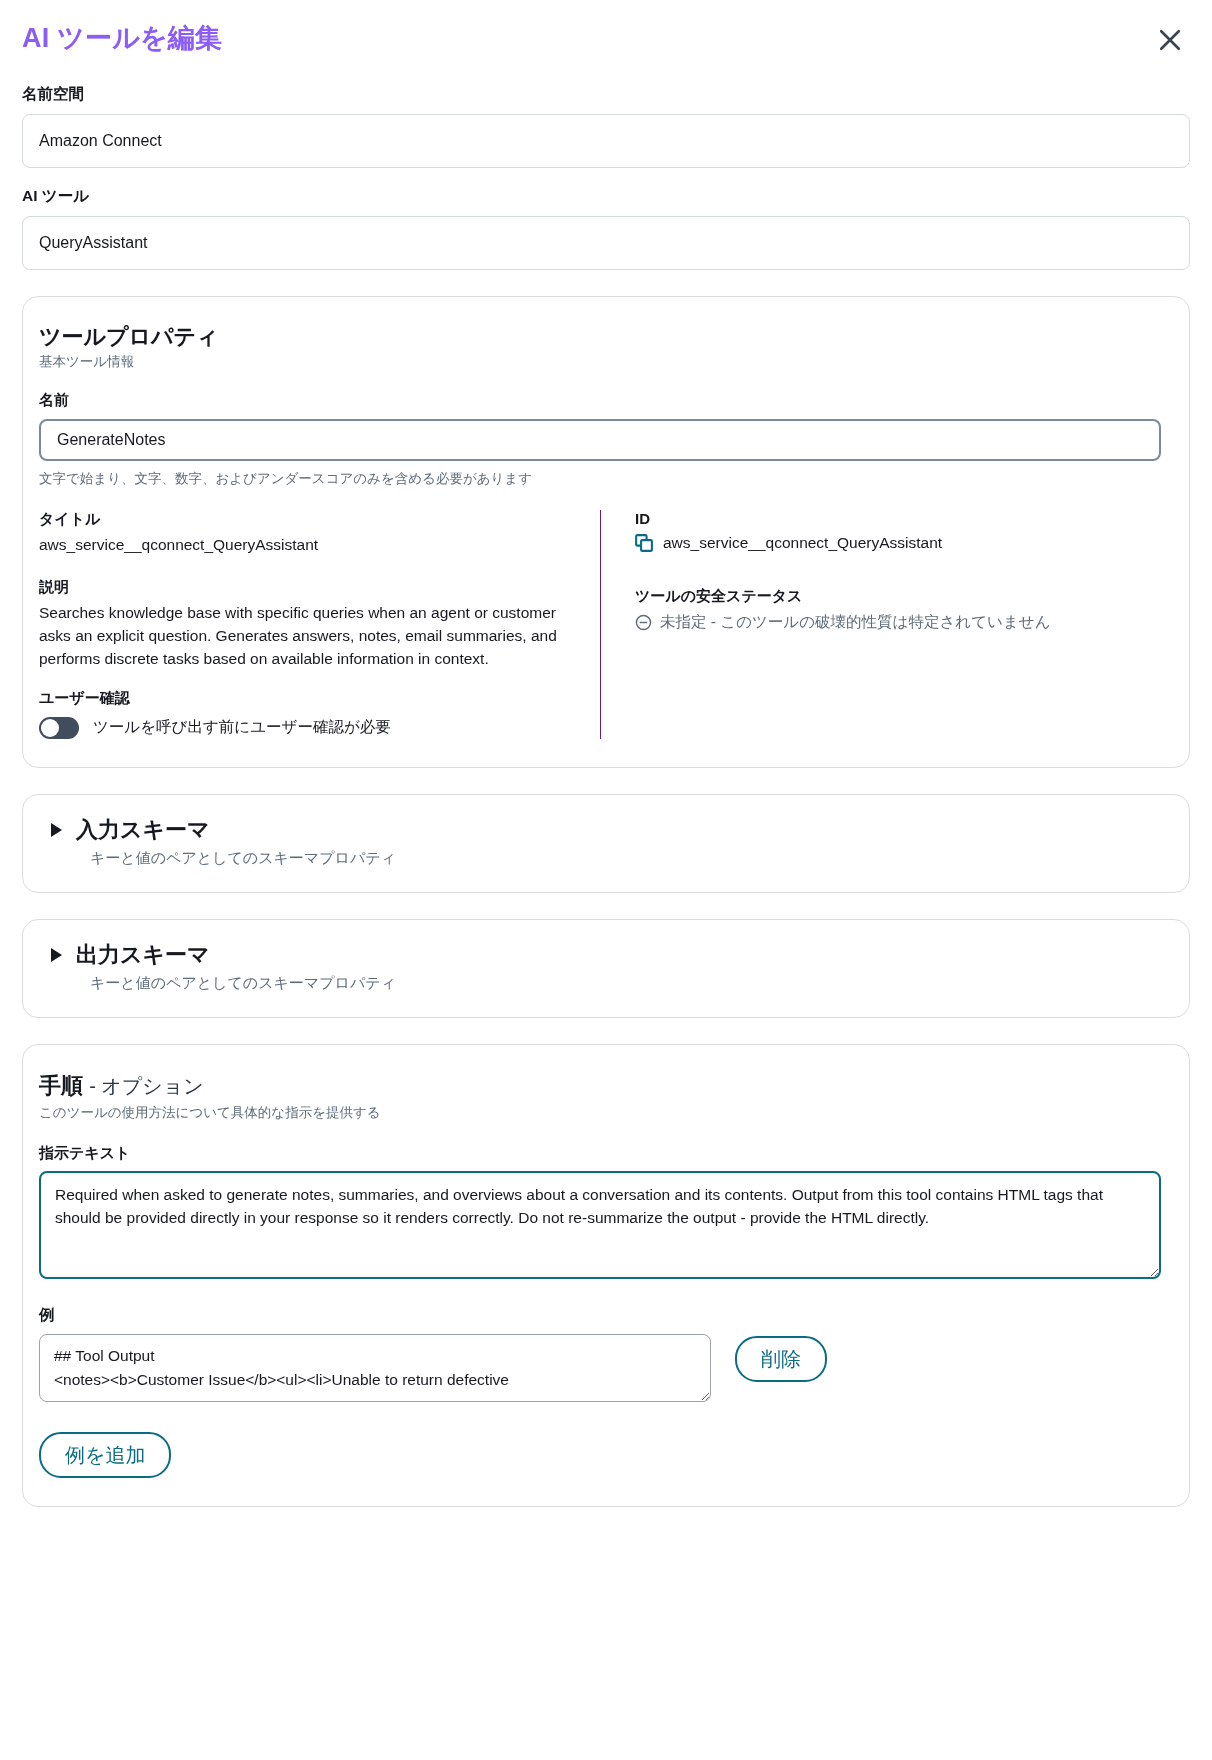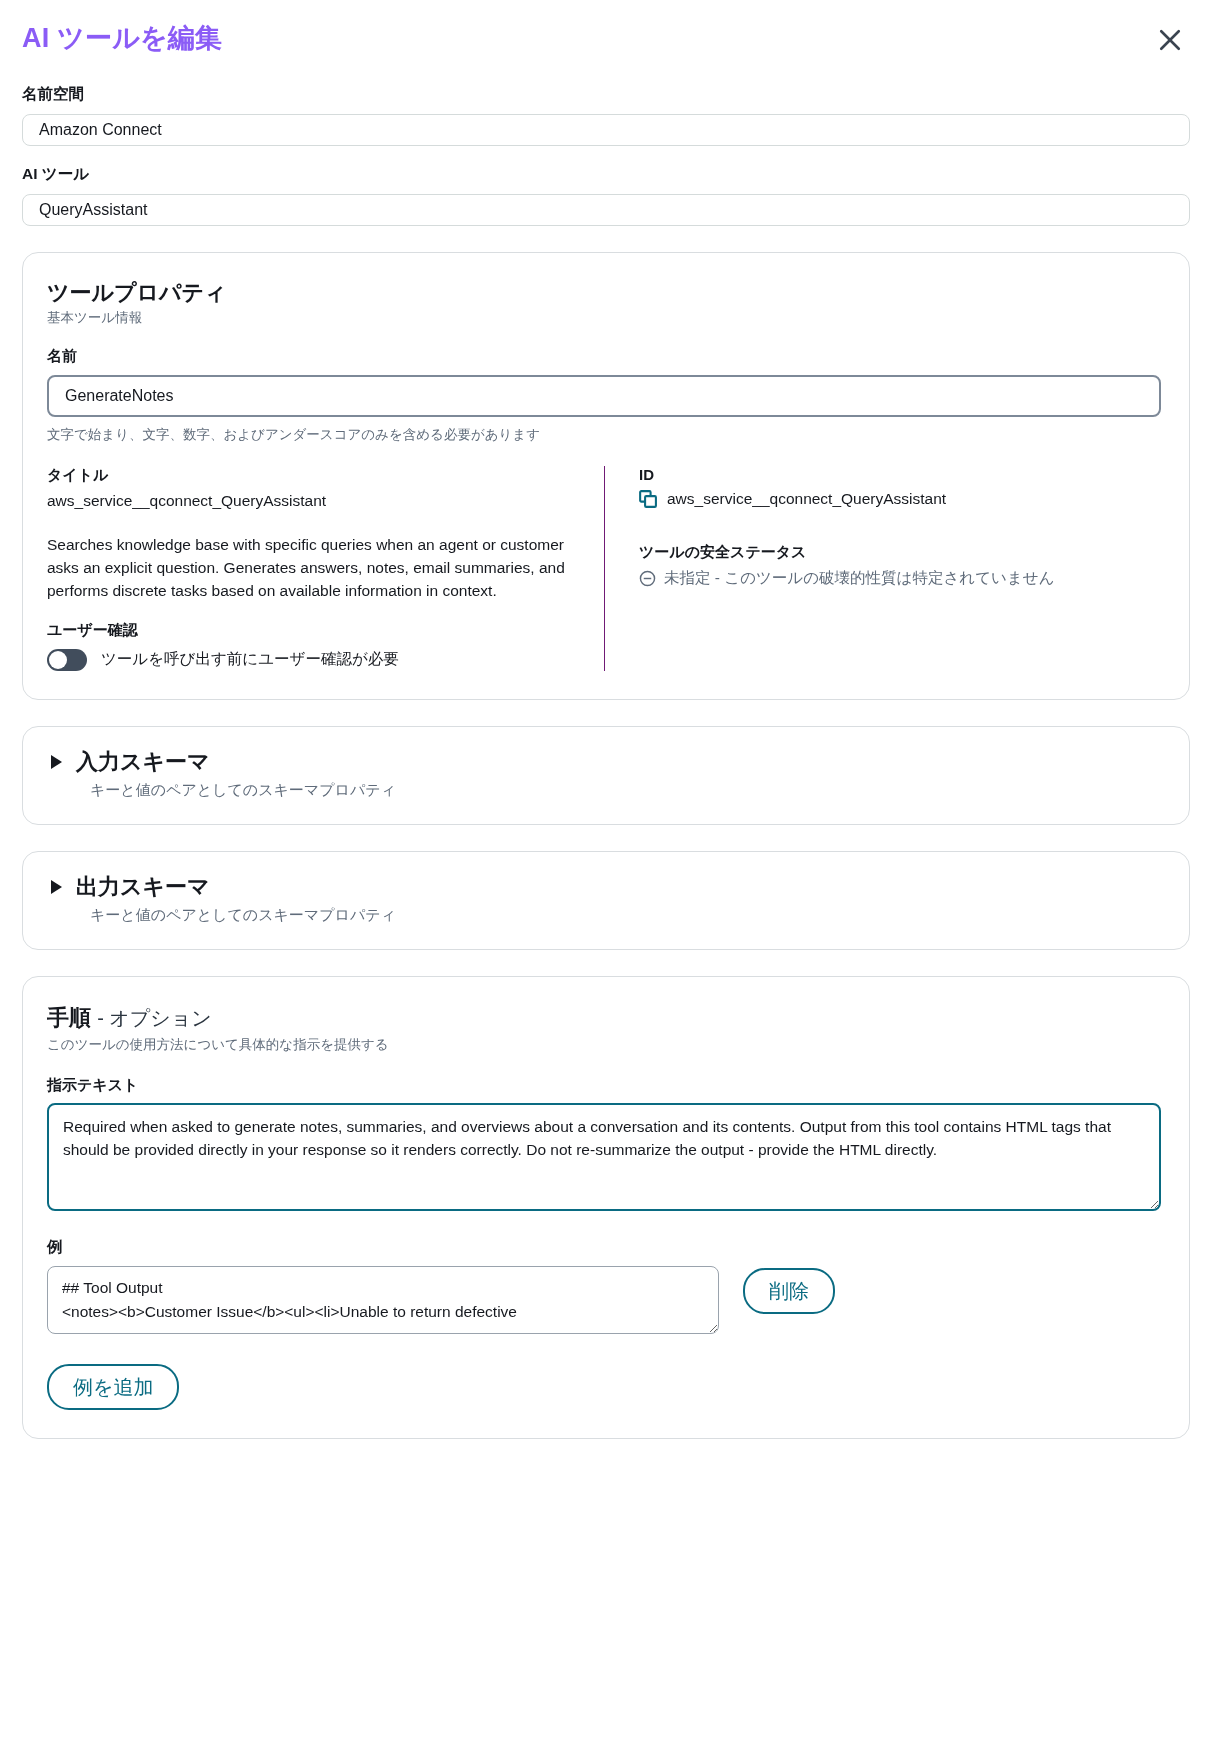--- a/index.html
+++ b/index.html
@@ -50,38 +50,38 @@
   .field-block { margin-top: 18px; }
   .field-label {
     font-size: 15.5px;
     font-weight: bold;
     color: #16191f;
     margin-bottom: 9px;
     display: block;
   }
   .text-input {
     width: 100%;
-    height: 32px;
+    height: 54px;
     border: 1px solid #d5dbdb;
     border-radius: 8px;
     background: #ffffff;
     font-size: 16px;
     color: #16191f;
     padding: 0 16px;
     font-family: inherit;
     outline: none;
   }
 
   
   .card {
     border: 1px solid #d9dde0;
     border-radius: 16px;
     background: #ffffff;
     margin-top: 26px;
-    padding: 26px 28px 28px 24px;
+    padding: 26px 28px 28px 16px;
   }
   .card-title {
     font-size: 22px;
     font-weight: bold;
     color: #16191f;
     margin: 0 0 2px 0;
     line-height: 1.25;
   }
   .card-subtitle {
     font-size: 13.5px;
@@ -336,20 +336,21 @@
 
     <label class="sub-label">名前</label>
     <input class="name-input" type="text" value="GenerateNotes" style="">
     <p class="hint">文字で始まり、文字、数字、およびアンダースコアのみを含める必要があります</p>
 
     <div class="meta-grid">
       <div class="meta-col left">
         <p class="meta-label">タイトル</p>
         <p class="meta-value">aws_service__qconnect_QueryAssistant</p>
 
+        <p class="meta-label">説明</p>
         <p class="meta-value desc">Searches knowledge base with specific queries when an agent or customer asks an explicit question. Generates answers, notes, email summaries, and performs discrete tasks based on available information in context.</p>
 
         <div class="confirm-block">
           <p class="meta-label">ユーザー確認</p>
           <div class="toggle-row">
             <div class="toggle">
               <div class="knob"></div>
             </div>
             <span class="toggle-label">ツールを呼び出す前にユーザー確認が必要</span>
           </div>

